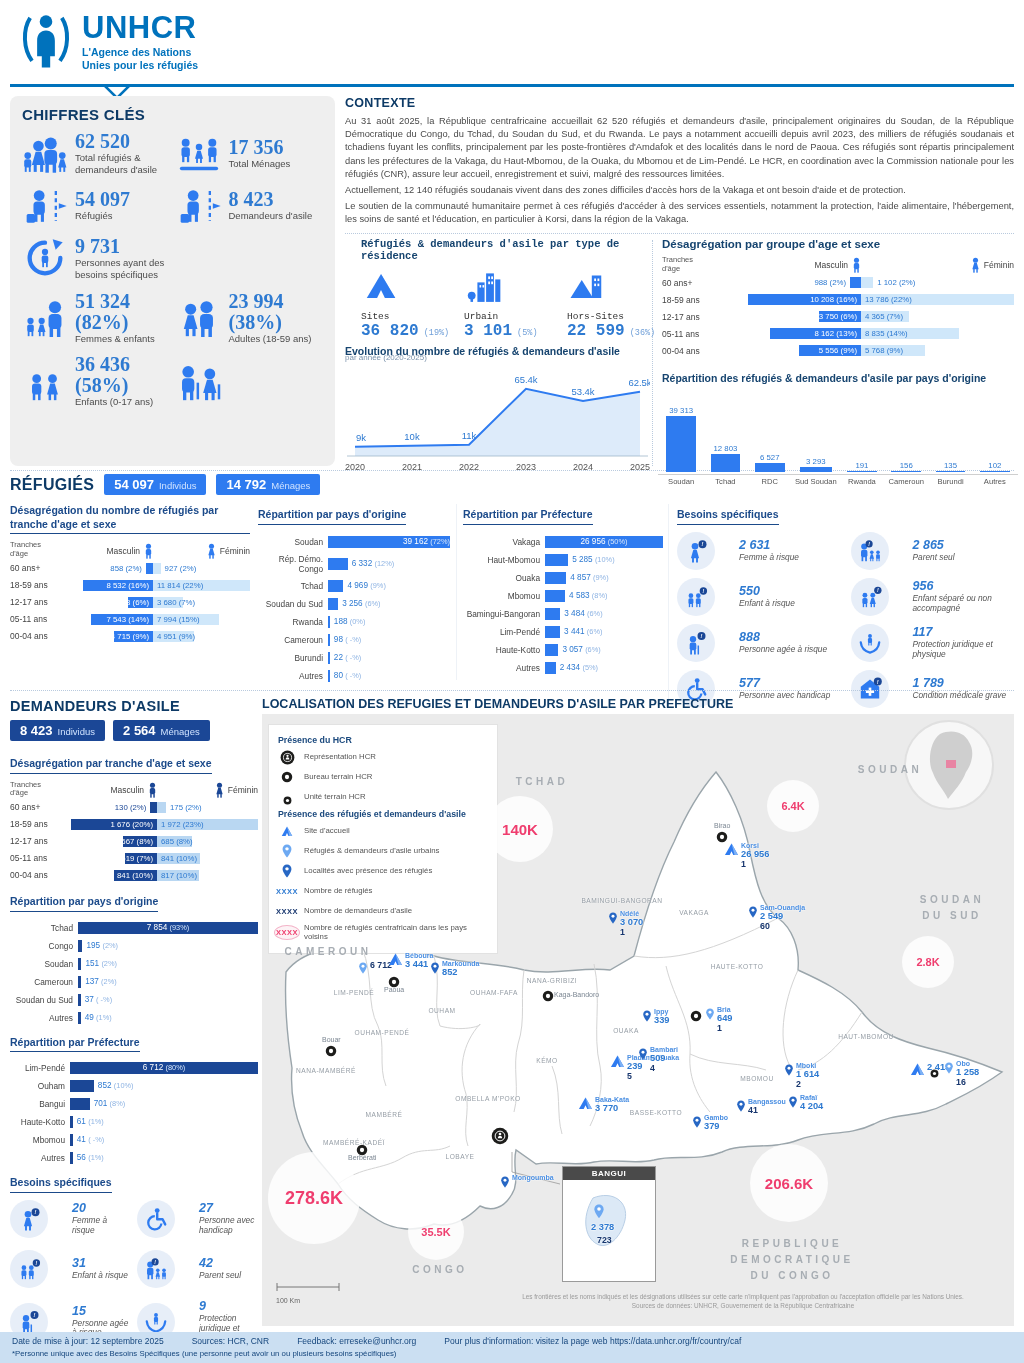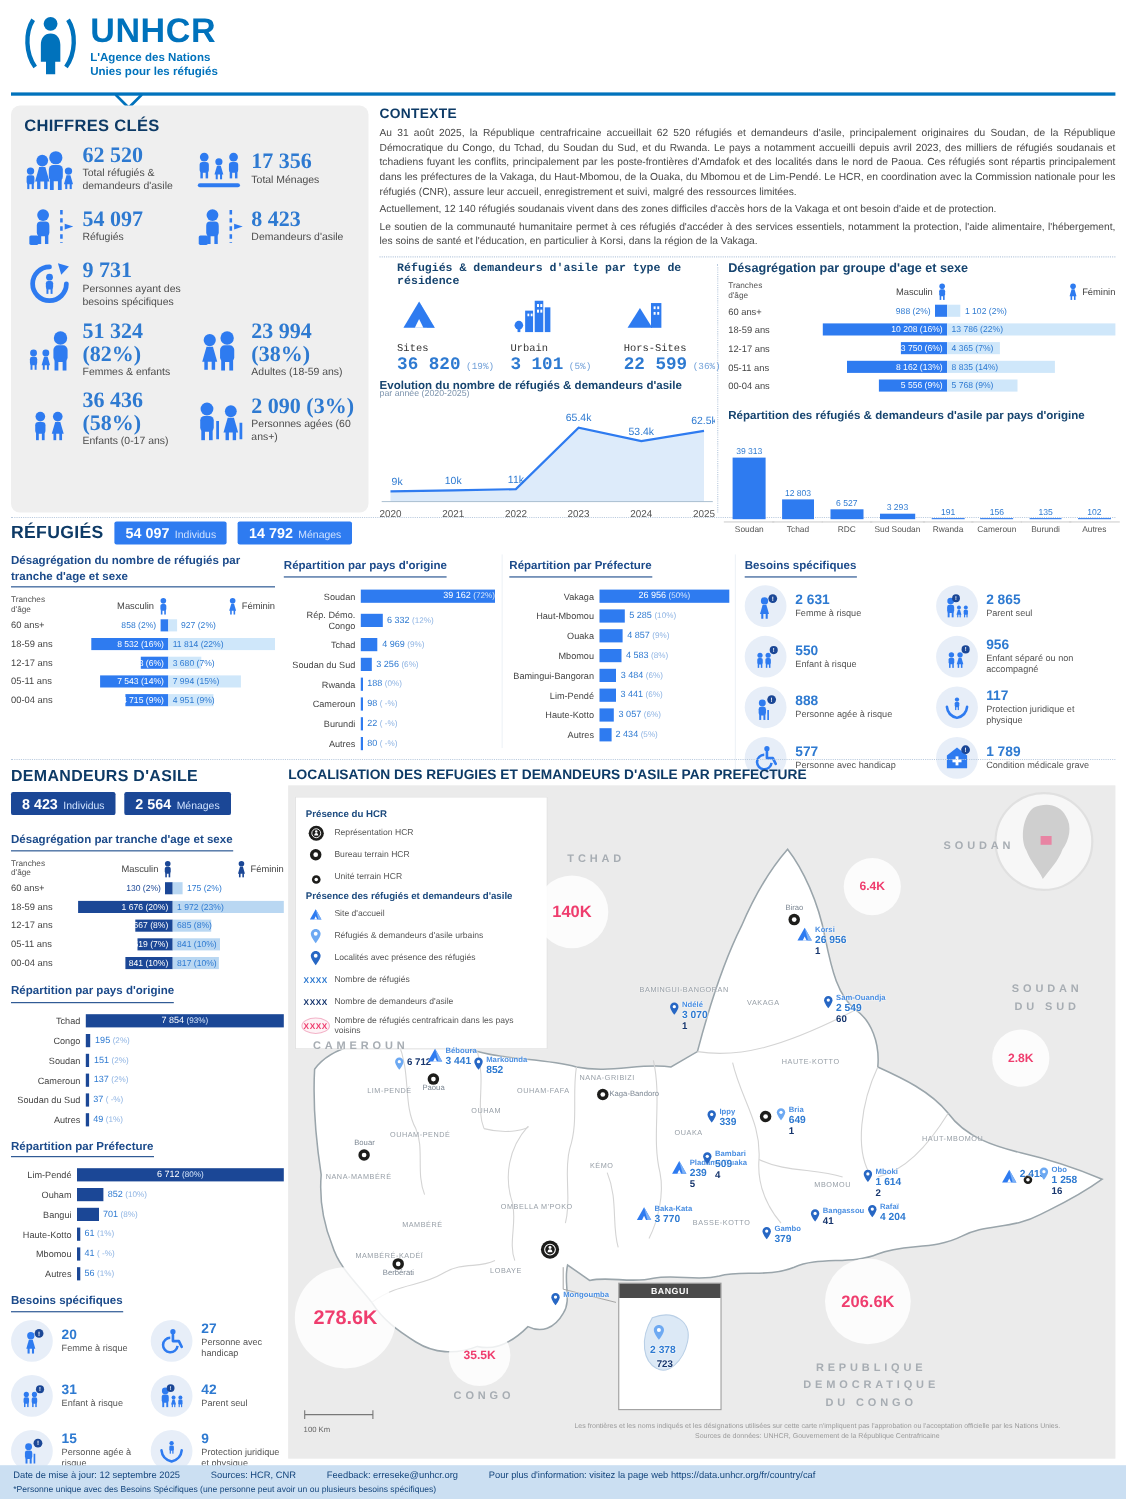--- a/index.html
+++ b/index.html
@@ -68,21 +68,21 @@
   .hb-v{position:absolute;top:0;font-size:8.2px;line-height:12px;white-space:nowrap;}
   .hb-p{font-size:7.4px;color:#8fb4e3;}
   
   .vb{display:flex;align-items:flex-end;gap:6px;height:96px;}
   .vb-col{flex:1;display:flex;flex-direction:column;align-items:center;justify-content:flex-end;height:100%;}
   .vb-v{font-size:7.8px;color:#2e7ad1;margin-bottom:1px;white-space:nowrap;}
   .vb-bar{width:78%;background:#2e7bf0;}
   .vb-l{font-size:7.6px;color:#555;margin-top:2px;border-top:1px solid #cfcfcf;width:120%;text-align:center;padding-top:2px;white-space:nowrap;}
   
   .nd-grid{display:grid;grid-template-columns:1fr 1fr;gap:8px 10px;}
-  .nd-item{display:flex;gap:8px;align-items:center;}
+  .nd-item{display:flex;gap:24px;align-items:center;font-style:italic;}
   .nd-circ{width:38px;height:38px;border-radius:50%;background:#e7eef8;display:flex;align-items:center;justify-content:center;flex:0 0 38px;}
   .nd-ic{width:24px;height:24px;color:#2e7bf0;}
   .nd-v{font-size:12.5px;font-weight:800;color:#2e7ad1;line-height:1.1;}
   .nd-l{font-size:8.3px;color:#555;line-height:1.2;max-width:108px;}
   
   .map-title{position:absolute;left:262px;top:697px;font-size:12.5px;font-weight:800;color:#0d3a66;}
   .map{position:absolute;left:262px;top:714px;width:752px;height:612px;background:#ebebeb;overflow:hidden;}
   .map svg.base{position:absolute;left:0;top:0;}
   .legend{position:absolute;left:6px;top:10px;width:230px;background:#fff;border:1px solid #e2e2e2;padding:7px 9px;box-sizing:border-box;}
   .lg-h{font-size:8.8px;font-weight:bold;color:#1c4a7e;margin:3px 0 4px 0;}
@@ -290,24 +290,20 @@
               <rect x="3.31" y="10.3185" width="7.38" height="8.61" rx="2.3616"></rect>
               <rect x="3.9004000000000003" y="17.9285" width="1.9926000000000001" height="5.5715"></rect>
               <rect x="8.107" y="17.9285" width="1.9926000000000001" height="5.5715"></rect>
               <path d="M12.8 13 V23" stroke="currentColor" stroke-width="1.5" fill="none"></path>
               <circle cx="20" cy="7.73" r="3.2300000000000004"></circle>
               <path d="M18.29 11.283000000000001 L21.71 11.283000000000001 L23.99 19.263 L16.01 19.263 Z"></path>
               <rect x="17.127200000000002" y="18.263" width="1.8468" height="5.236999999999998"></rect>
               <rect x="21.025999999999996" y="18.263" width="1.8468" height="5.236999999999998"></rect>
               <path d="M25.5 14 V23" stroke="currentColor" stroke-width="1.5" fill="none"></path>
             </svg></span>
-          <div>
-            <div class="kf-v">2 090 (3%)</div>
-            <div class="kf-l">Personnes agées (60 ans+)</div>
-          </div>
         </div>
       </div>
   </div>
 
   <div class="ctx">
     <div class="sec-h">CONTEXTE</div>
     <p>Au 31 août 2025, la République centrafricaine accueillait 62 520 réfugiés et demandeurs d'asile, principalement originaires du Soudan, de la République Démocratique du Congo, du Tchad, du Soudan du Sud, et du Rwanda. Le pays a notamment accueilli depuis avril 2023, des milliers de réfugiés soudanais et tchadiens fuyant les conflits, principalement par les poste-frontières d'Amdafok et des localités dans le nord de Paoua. Ces réfugiés sont répartis principalement dans les préfectures de la Vakaga, du Haut-Mbomou, de la Ouaka, du Mbomou et de Lim-Pendé. Le HCR, en coordination avec la Commission nationale pour les réfugiés (CNR), assure leur accueil, enregistrement et suivi, malgré des ressources limitées.</p>
     <p>Actuellement, 12 140 réfugiés soudanais vivent dans des zones difficiles d'accès hors de la Vakaga et ont besoin d'aide et de protection.</p>
     <p>Le soutien de la communauté humanitaire permet à ces réfugiés d'accéder à des services essentiels, notamment la protection, l'aide alimentaire, l'hébergement, les soins de santé et l'éducation, en particulier à Korsi, dans la région de la Vakaga.</p>
   </div>

